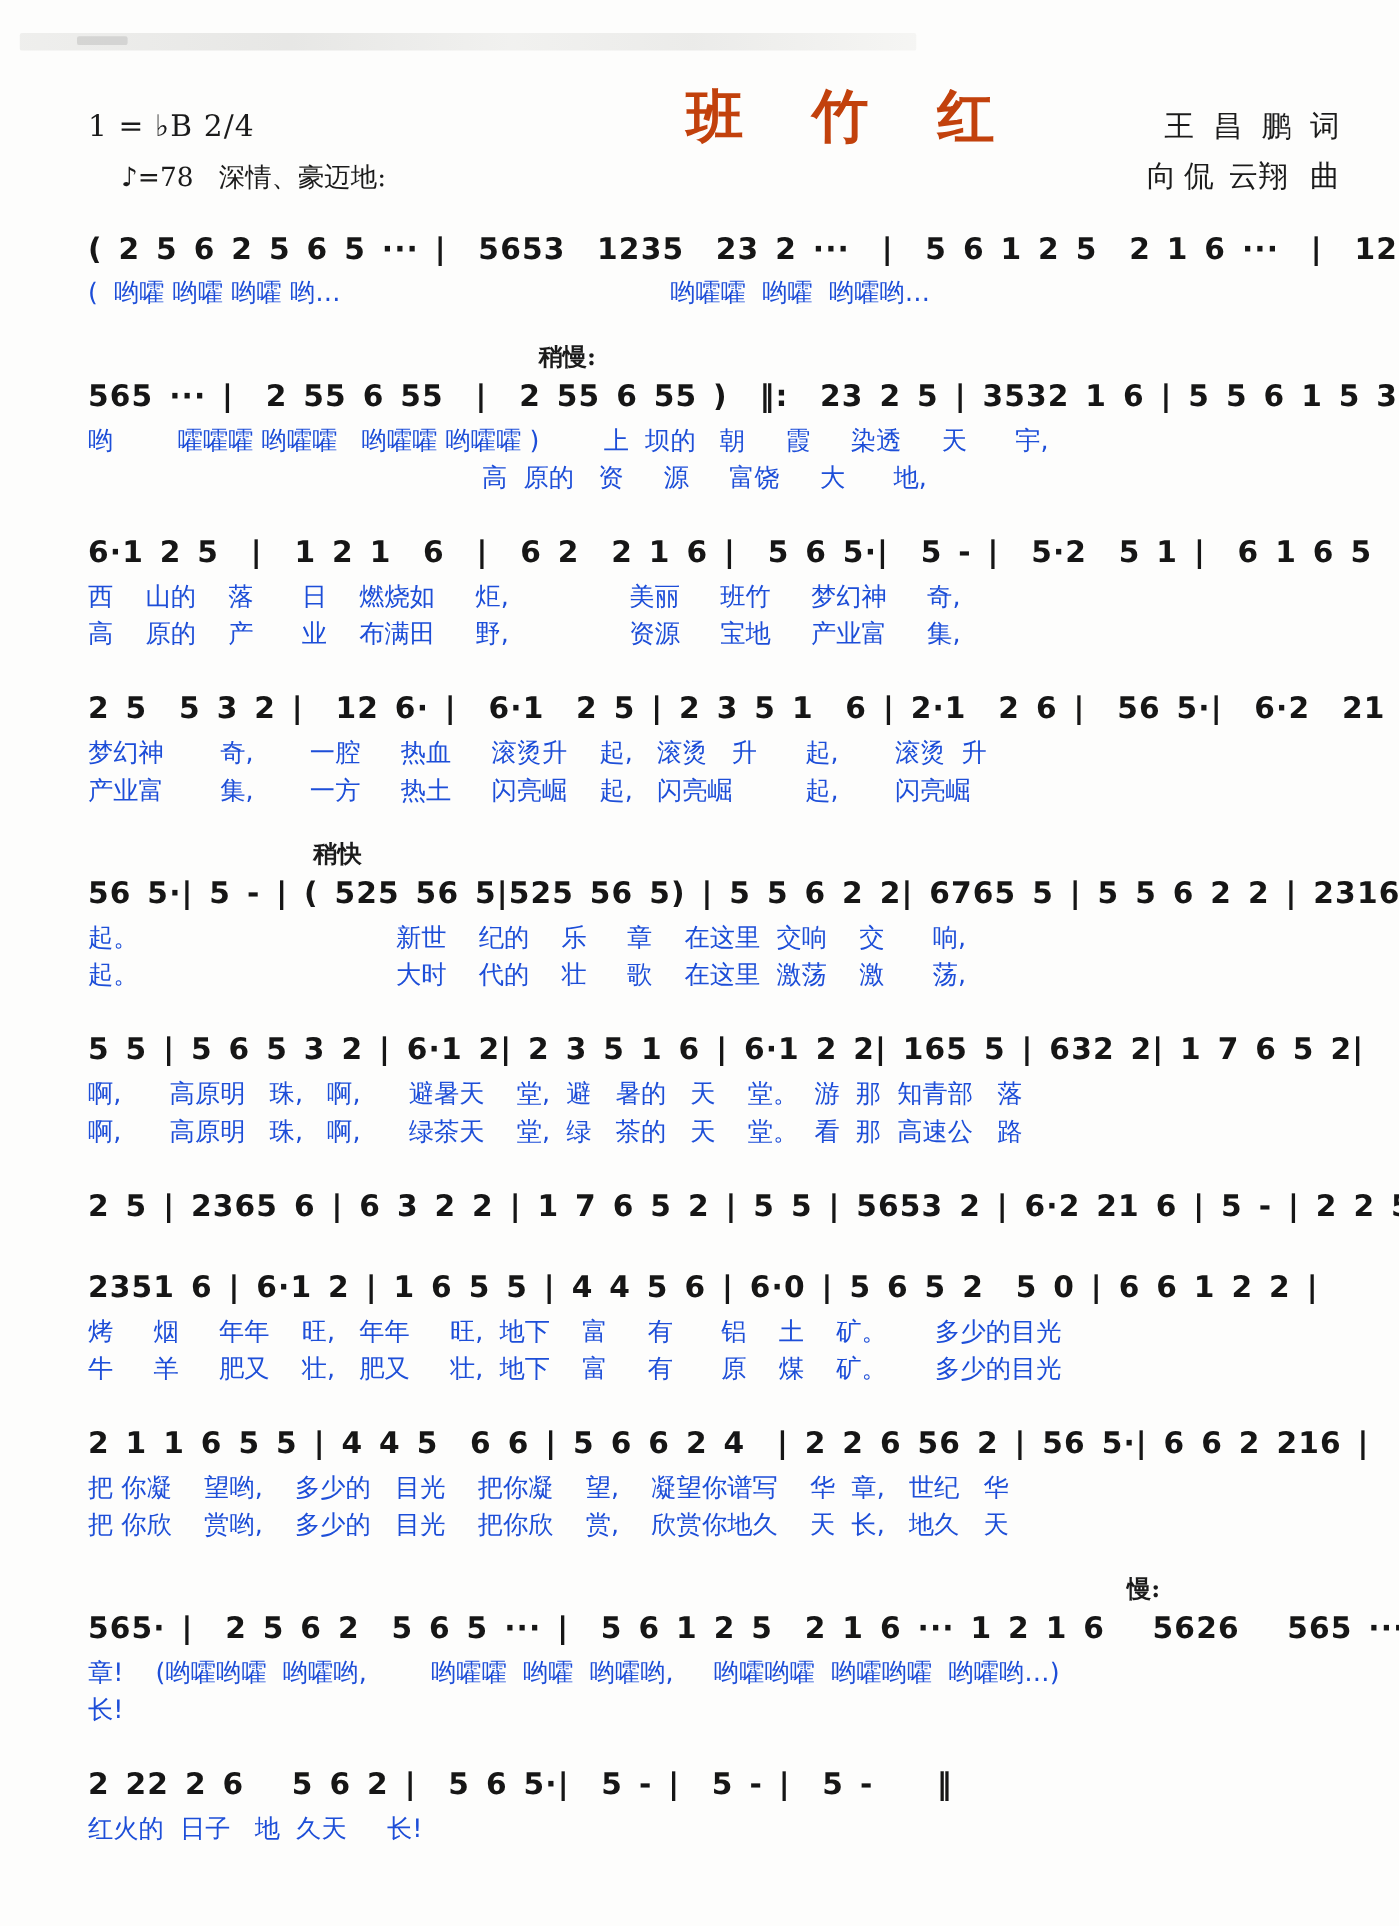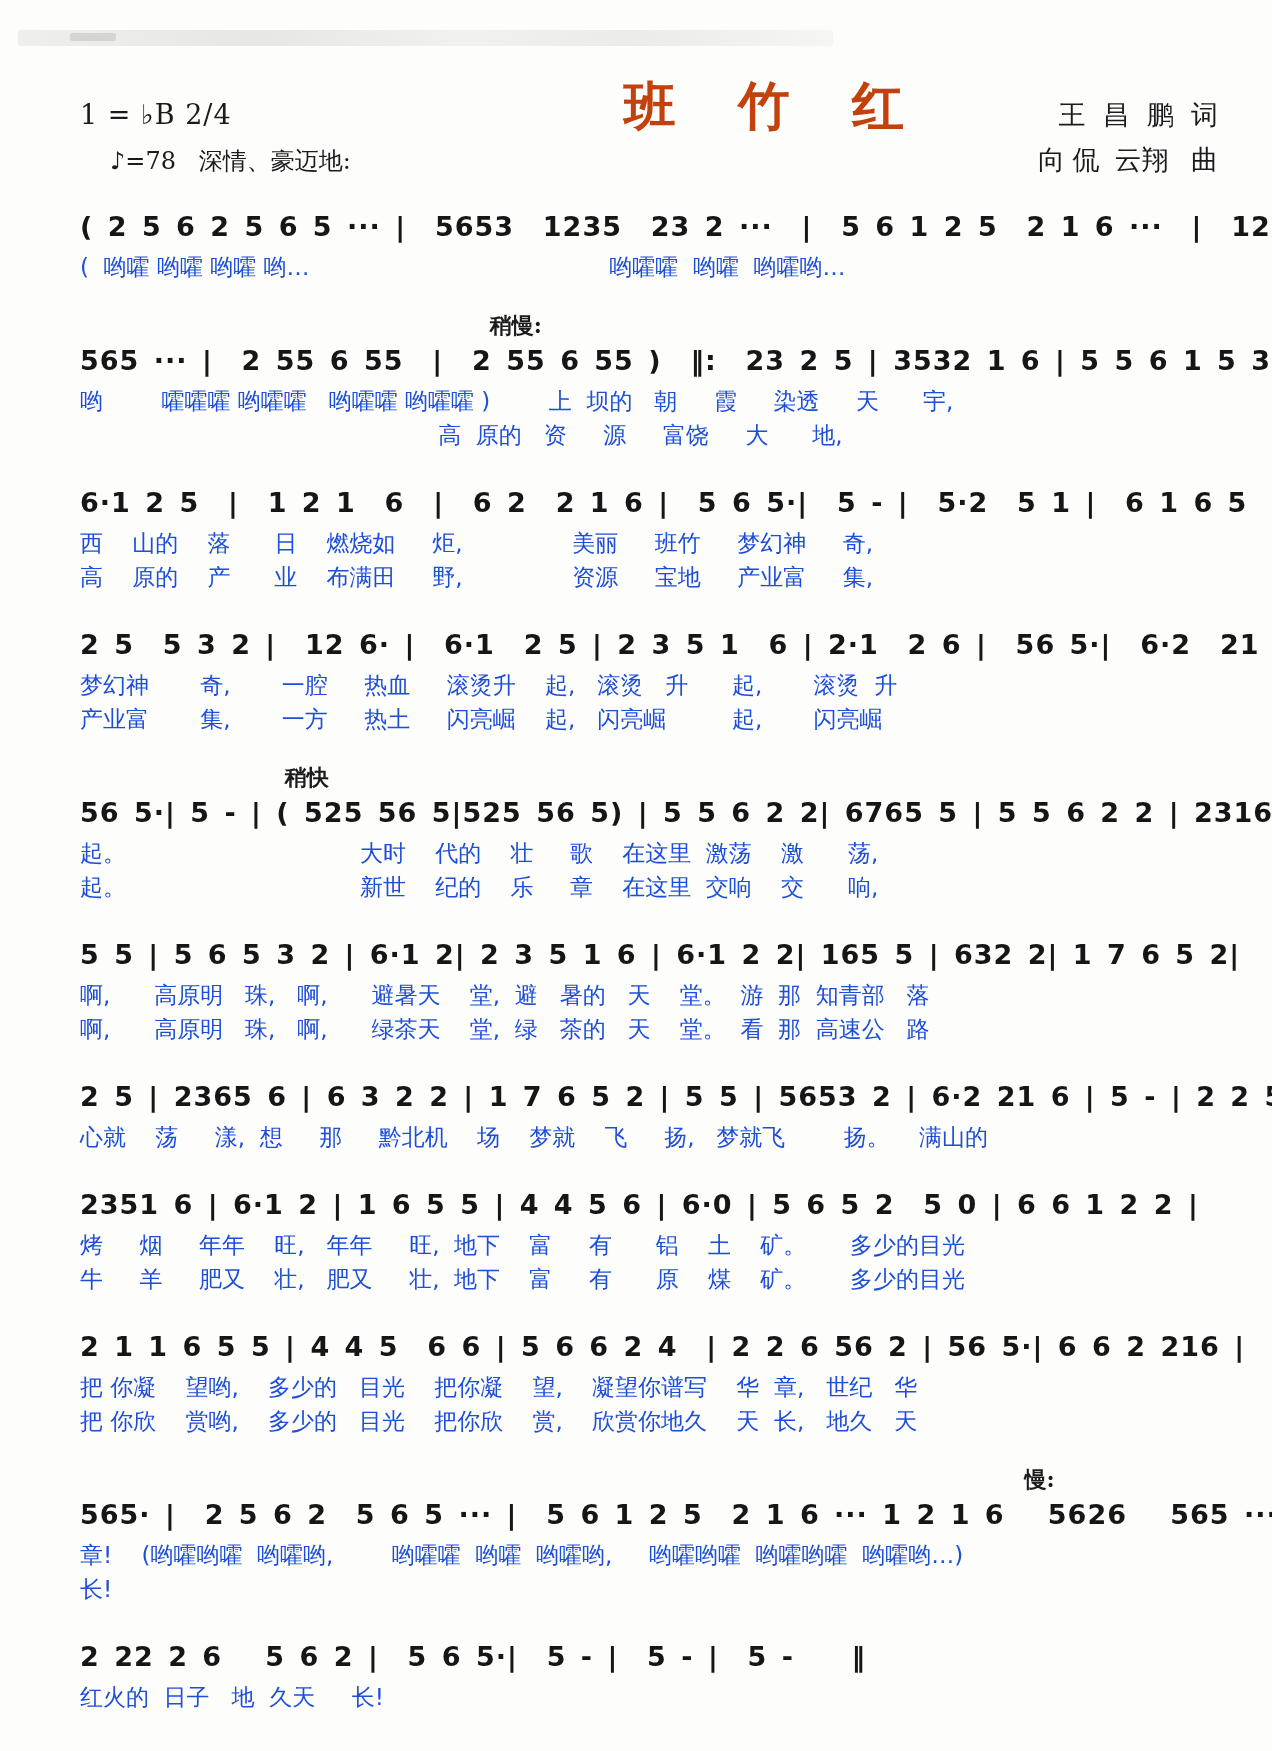--- a/index.html
+++ b/index.html
@@ -28,21 +28,21 @@
   .key-signature{width:292px;font-size:27px;letter-spacing:1px;font-family:"DejaVu Serif",serif;}
   .page-title{
     flex:1;text-align:right;
     font-family:"DejaVu Serif",serif;font-weight:bold;
     font-size:52px;letter-spacing:22px;text-indent:22px;
     color:#c2410c;
   }
   .lyricist{width:292px;text-align:right;font-size:27px;white-space:pre;font-family:"DejaVu Serif",serif;}
   .header-row2{display:flex;justify-content:space-between;align-items:baseline;}
   .tempo-expression{font-size:24px;margin-left:30px;white-space:pre;font-family:"DejaVu Serif",serif;}
-  .composer{font-size:27px;text-align:right;white-space:pre;font-family:Liberation Sans, sans-serif;}
+  .composer{font-size:27px;text-align:right;white-space:pre;font-family:Liberation Serif, serif;}
 
   .systems{margin-top:26px;}
   .system{margin-top:28px;}
   .system:first-child{margin-top:0;}
   .tempo-mark{
     font-size:22px;font-weight:bold;line-height:26px;height:26px;
     font-family:"DejaVu Serif",serif;
   }
   .notes{
     font-size:27px;font-weight:bold;line-height:46px;
@@ -94,33 +94,32 @@
 
     <div class="system">
       <div class="notes">2 5  5 3 2 |  12 6· |  6·1  2 5 | 2 3 5 1  6 | 2·1  2 6 |  56 5·|  6·2  21 6 |</div>
       <div class="lyric">梦幻神       奇,       一腔     热血     滚烫升    起,   滚烫   升      起,       滚烫  升</div>
       <div class="lyric">产业富       集,       一方     热土     闪亮崛    起,   闪亮崛         起,       闪亮崛</div>
     </div>
 
     <div class="system">
       <div class="tempo-mark" style="margin-left:18%">稍快</div>
       <div class="notes">56 5·| 5 - | ( 525 56 5|525 56 5) | 5 5 6 2 2| 6765 5 | 5 5 6 2 2 | 2316 2 |</div>
+      <div class="lyric">起。                                新世    纪的    乐     章    在这里  交响    交      响,</div>
       <div class="lyric">起。                                大时    代的    壮     歌    在这里  激荡    激      荡,</div>
-      <div class="lyric">起。                                新世    纪的    乐     章    在这里  交响    交      响,</div>
     </div>
 
     <div class="system">
       <div class="notes">5 5 | 5 6 5 3 2 | 6·1 2| 2 3 5 1 6 | 6·1 2 2| 165 5 | 632 2| 1 7 6 5 2|</div>
       <div class="lyric">啊,      高原明   珠,   啊,      避暑天    堂,  避   暑的   天    堂。  游  那  知青部   落</div>
       <div class="lyric">啊,      高原明   珠,   啊,      绿茶天    堂,  绿   茶的   天    堂。  看  那  高速公   路</div>
     </div>
 
     <div class="system">
       <div class="notes">2 5 | 2365 6 | 6 3 2 2 | 1 7 6 5 2 | 5 5 | 5653 2 | 6·2 21 6 | 5 - | 2 2 5 |</div>
-      <div class="lyric">心就    荡     漾,  想     那     黔北机    场    梦就    飞     扬,   梦就飞        扬。    满山的</div>
     </div>
 
     <div class="system">
       <div class="notes">2351 6 | 6·1 2 | 1 6 5 5 | 4 4 5 6 | 6·0 | 5 6 5 2  5 0 | 6 6 1 2 2 |</div>
       <div class="lyric">烤     烟     年年    旺,   年年     旺,  地下    富     有      铝    土    矿。      多少的目光</div>
       <div class="lyric">牛     羊     肥又    壮,   肥又     壮,  地下    富     有      原    煤    矿。      多少的目光</div>
     </div>
 
     <div class="system">
       <div class="notes">2 1 1 6 5 5 | 4 4 5  6 6 | 5 6 6 2 4  | 2 2 6 56 2 | 56 5·| 6 6 2 216 |</div>

